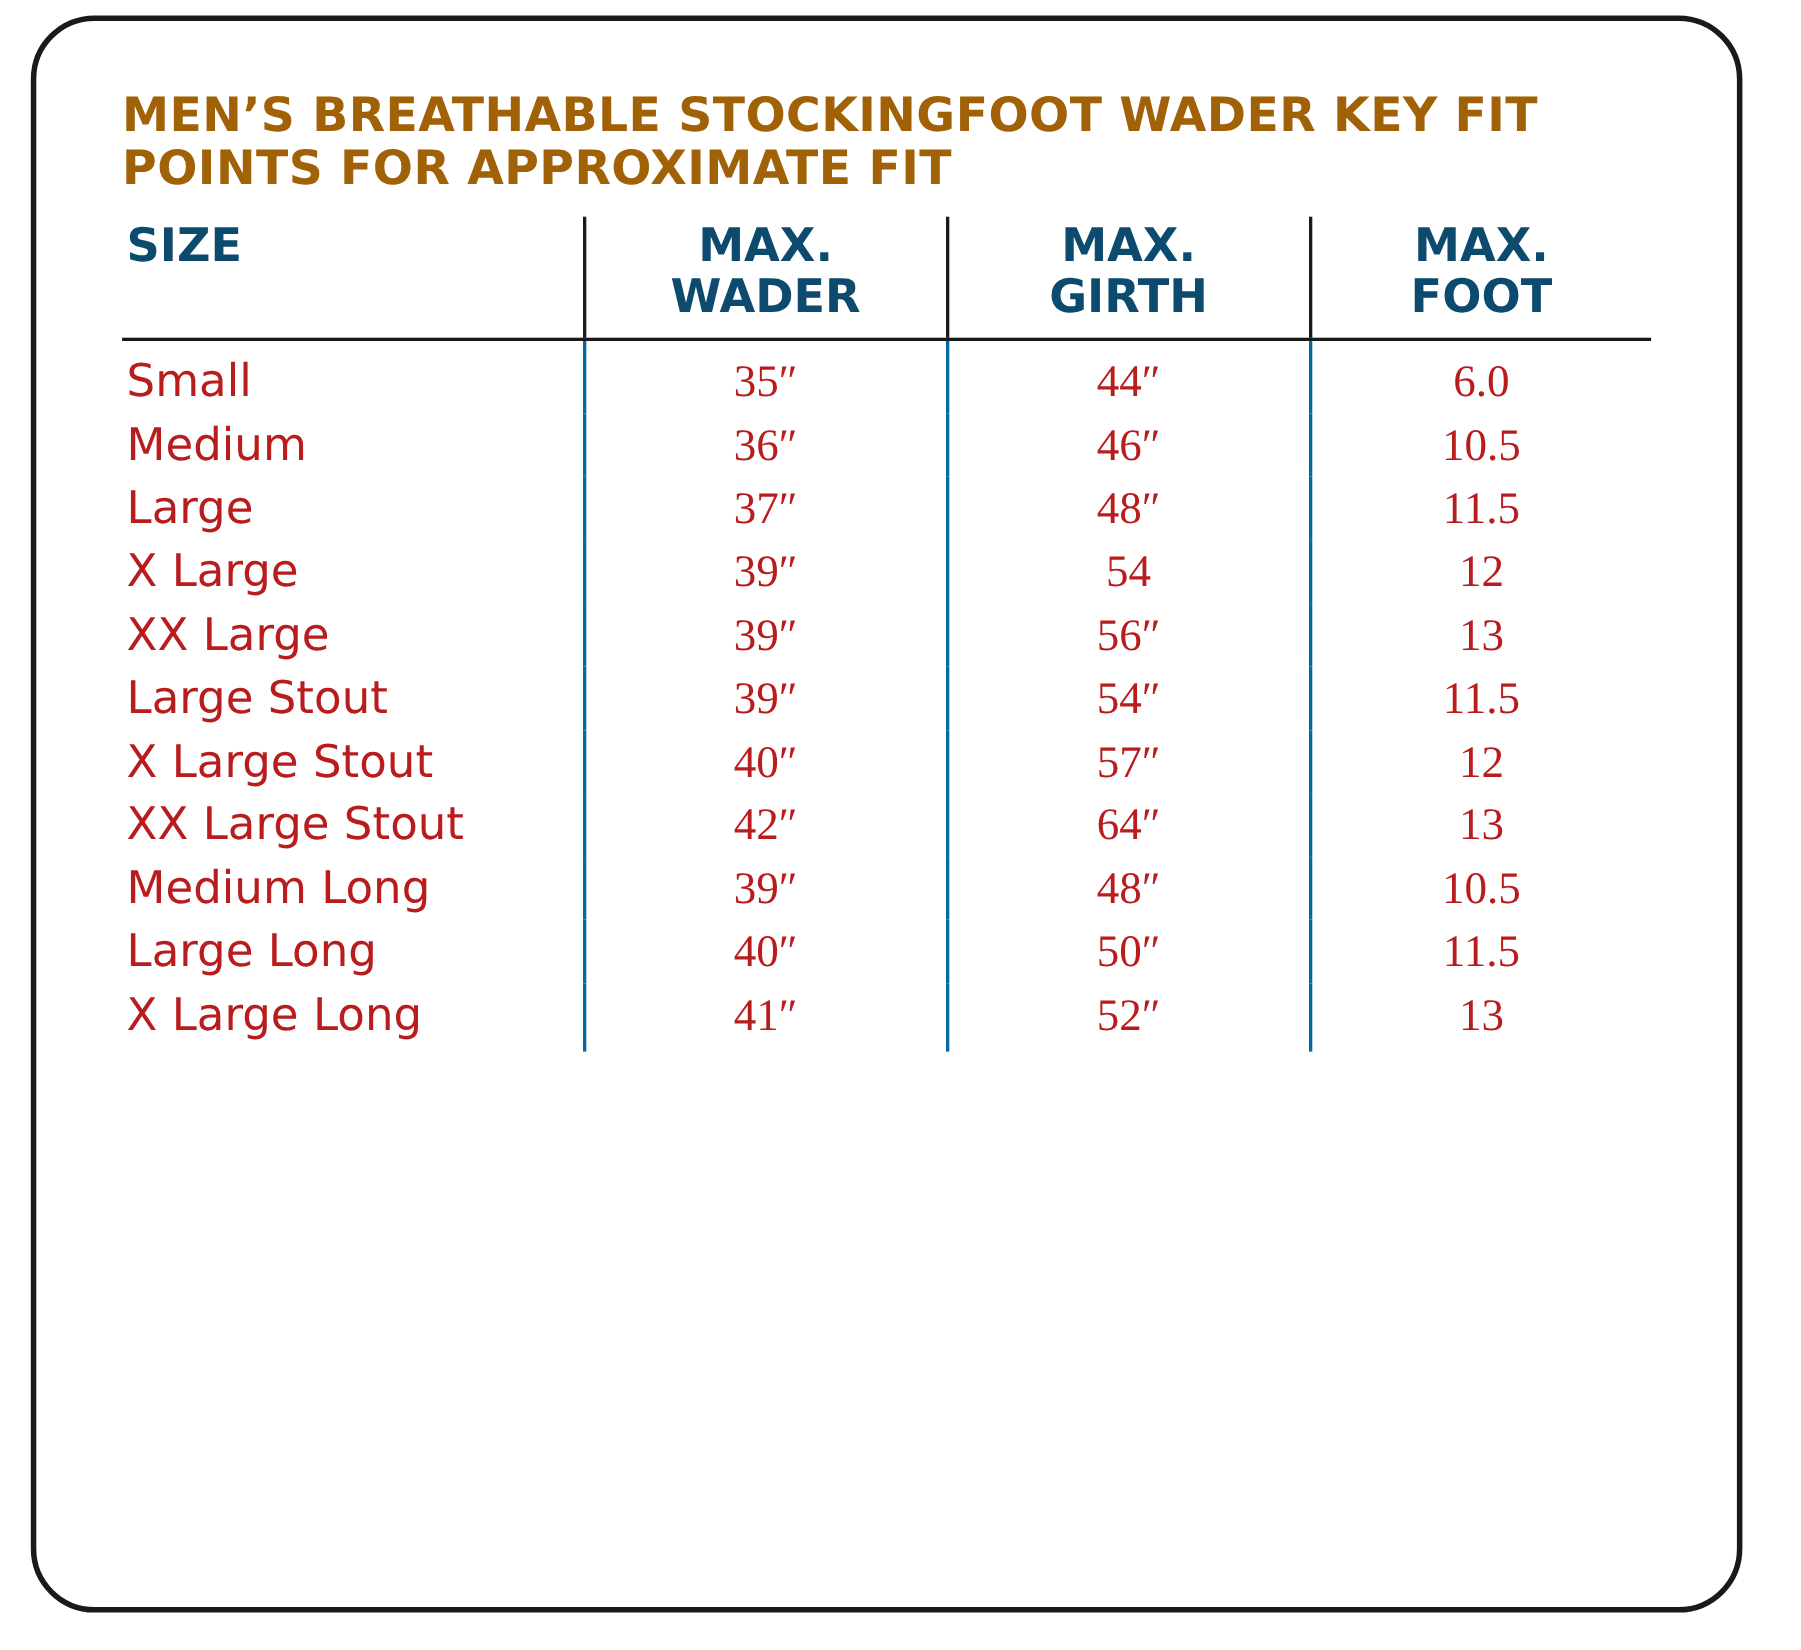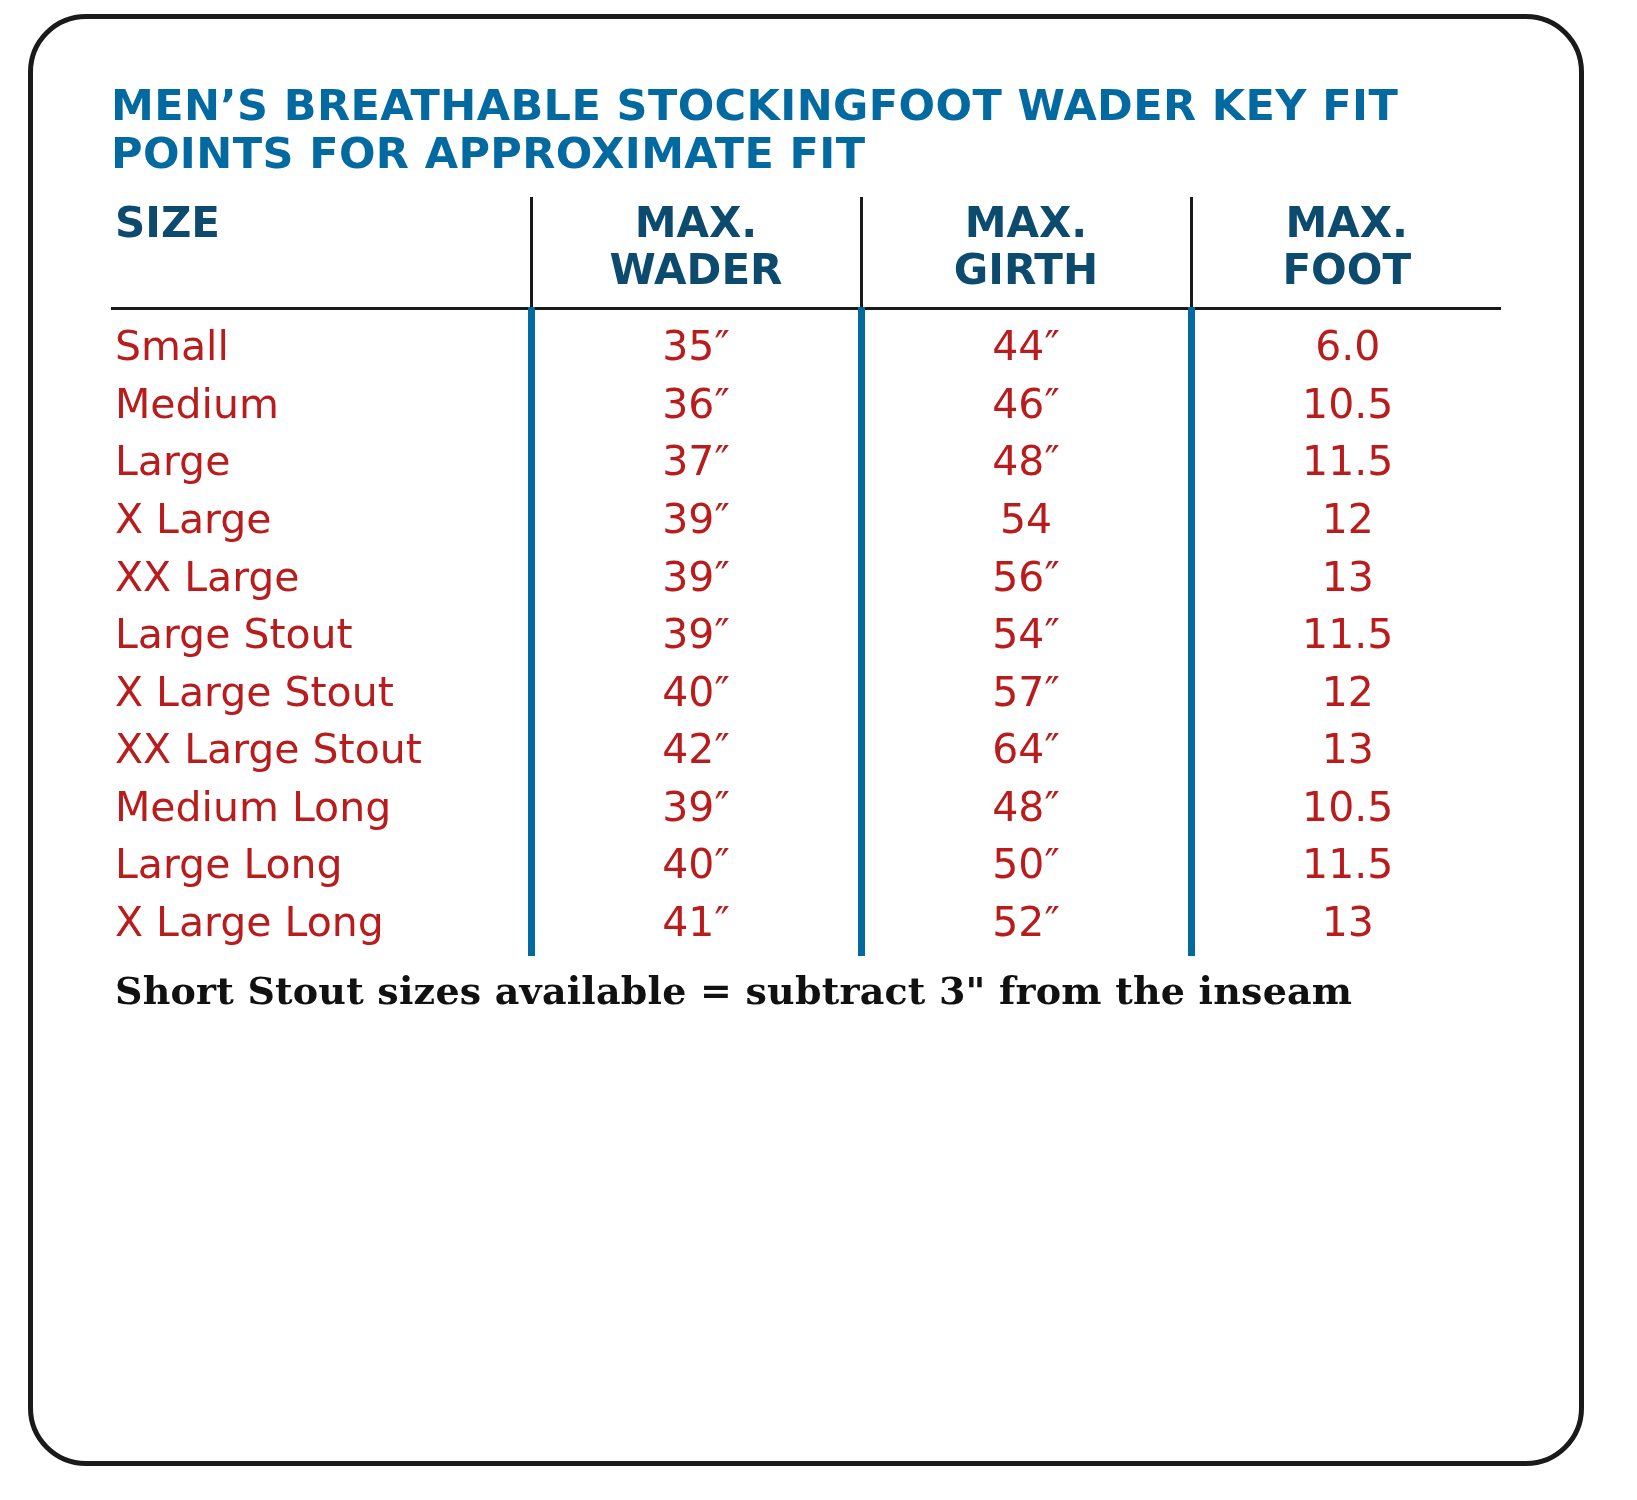--- a/index.html
+++ b/index.html
@@ -33,21 +33,21 @@
     top: 62px;
     right: 60px;
   }
 
   .title {
     font-family: "DejaVu Sans", sans-serif;
     font-weight: bold;
     font-size: 43px;
     line-height: 1.12;
     letter-spacing: 0.4px;
-    color: #0369a1;
+    color: #a16207;
     margin: 0 0 8px 0;
     max-width: 1360px;
   }
 
   table.fit {
     border-collapse: collapse;
     width: 1390px;
     margin-top: 20px;
     table-layout: fixed;
   }
@@ -95,21 +95,22 @@
     color: #b91c1c;
     padding: 5px 0;
     line-height: 1.16;
   }
   table.fit tbody td.size {
     text-align: left;
     padding-left: 4px;
   }
   table.fit tbody td.num {
     text-align: center;
-    border-left: 7px solid #0369a1;
+    border-left: 3px solid #0369a1;
+    font-family: Liberation Serif, serif;
   }
   table.fit tbody tr:first-child td { padding-top: 13px; }
   table.fit tbody tr:last-child td { padding-bottom: 10px; }
 
   .footnote {
     font-family: "DejaVu Serif", serif;
     font-weight: bold;
     font-size: 38px;
     color: #111;
     margin-top: 12px;
@@ -217,15 +218,14 @@
         </tr>
         <tr>
           <td class="size">X Large Long</td>
           <td class="num">41″</td>
           <td class="num">52″</td>
           <td class="num">13</td>
         </tr>
       </tbody>
     </table>
 
-    <div class="footnote">Short Stout sizes available = subtract 3" from the inseam</div>
   </div>
 </div>
 
 </body></html>

